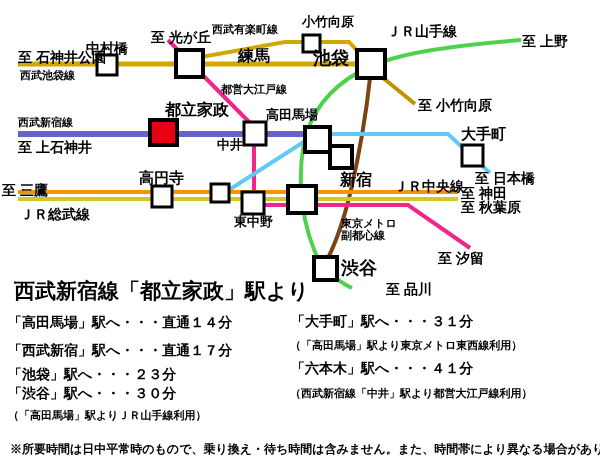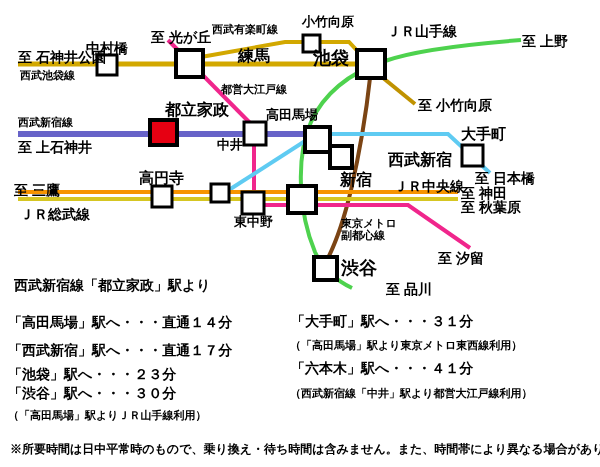--- a/index.html
+++ b/index.html
@@ -7,21 +7,21 @@
     position:relative;width:600px;height:467px;background:#fff;overflow:hidden;
     font-family:"Liberation Sans",sans-serif;color:#000;
   }
   #map-svg{position:absolute;left:0;top:0;}
   .lbl{position:absolute;white-space:nowrap;font-weight:bold;line-height:1.1;}
   .st-big{font-size:18px;}
   .st-med{font-size:16px;margin-left:32px;}
   .st-sm{font-size:13px;}
   .line-lbl{font-size:11px;}
   .dest{font-size:14px;}
-  .info-title{position:absolute;font-size:14px;font-weight:bold;white-space:nowrap;}
+  .info-title{position:absolute;font-size:21px;font-weight:bold;white-space:nowrap;}
   .row{position:absolute;font-size:14px;font-weight:600;white-space:nowrap;}
   .note{position:absolute;font-size:11px;font-weight:600;white-space:nowrap;}
   .footnote{position:absolute;font-size:12px;font-weight:600;white-space:nowrap;}
 </style>
 </head>
 <body>
 
 <div id="stage">
 
   <svg id="map-svg" width="600" height="467" viewBox="0 0 600 467">
@@ -56,21 +56,20 @@
     <rect x="314" y="257" width="23" height="23" fill="#ffffff" stroke="#000" stroke-width="4"></rect>
   </svg>
 
   <div class="lbl" style="left:86px;top:41px;font-size:14px;">中村橋</div>
   <div class="lbl st-med" style="left:206px;top:47px;">練馬</div>
   <div class="lbl st-sm" style="left:302px;top:15px;">小竹向原</div>
   <div class="lbl st-big" style="left:313px;top:49px;">池袋</div>
   <div class="lbl st-med" style="left:133px;top:101px;">都立家政</div>
   <div class="lbl st-sm" style="left:217px;top:138px;">中井</div>
   <div class="lbl st-sm" style="left:266px;top:108px;">高田馬場</div>
-  <div class="lbl st-med" style="left:356px;top:151px;">西武新宿</div>
   <div class="lbl" style="left:461px;top:126px;font-size:15px;">大手町</div>
   <div class="lbl" style="left:139px;top:170px;font-size:15px;">高円寺</div>
   <div class="lbl st-sm" style="left:234px;top:215px;">東中野</div>
   <div class="lbl st-med" style="left:308px;top:171px;">新宿</div>
   <div class="lbl st-big" style="left:341px;top:259px;">渋谷</div>
 
   <div class="lbl line-lbl" style="left:212px;top:23px;">西武有楽町線</div>
   <div class="lbl" style="left:387px;top:24px;font-size:14px;">ＪＲ山手線</div>
   <div class="lbl line-lbl" style="left:20px;top:69px;">西武池袋線</div>
   <div class="lbl line-lbl" style="left:221px;top:83px;">都営大江戸線</div>
@@ -80,21 +79,21 @@
   <div class="lbl line-lbl" style="left:341px;top:217px;"><span>東京メトロ</span><br><span>副都心線</span></div>
 
   <div class="lbl dest" style="left:18px;top:50px;">至 石神井公園</div>
   <div class="lbl dest" style="left:151px;top:30px;">至 光が丘</div>
   <div class="lbl dest" style="left:522px;top:34px;">至 上野</div>
   <div class="lbl dest" style="left:418px;top:98px;">至 小竹向原</div>
   <div class="lbl dest" style="left:18px;top:140px;">至 上石神井</div>
   <div class="lbl dest" style="left:475px;top:171px;">至 日本橋</div>
   <div class="lbl dest" style="left:461px;top:186px;">至 神田</div>
   <div class="lbl dest" style="left:461px;top:200px;">至 秋葉原</div>
-  <div class="lbl dest" style="left:14px;top:183px;">至 三鷹</div>
+  <div class="lbl dest" style="left:2px;top:183px;">至 三鷹</div>
   <div class="lbl dest" style="left:438px;top:251px;">至 汐留</div>
   <div class="lbl dest" style="left:338px;top:282px;margin-left:48px;">至 品川</div>
 
   <div>
     <div class="info-title" style="left:14px;top:277px;">西武新宿線「都立家政」駅より</div>
 
     <div class="row" style="left:8px;top:314px;">「高田馬場」駅へ・・・直通１４分</div>
     <div class="row" style="left:8px;top:342px;">「西武新宿」駅へ・・・直通１７分</div>
     <div class="row" style="left:8px;top:366px;">「池袋」駅へ・・・２３分</div>
     <div class="row" style="left:8px;top:385px;">「渋谷」駅へ・・・３０分</div>

